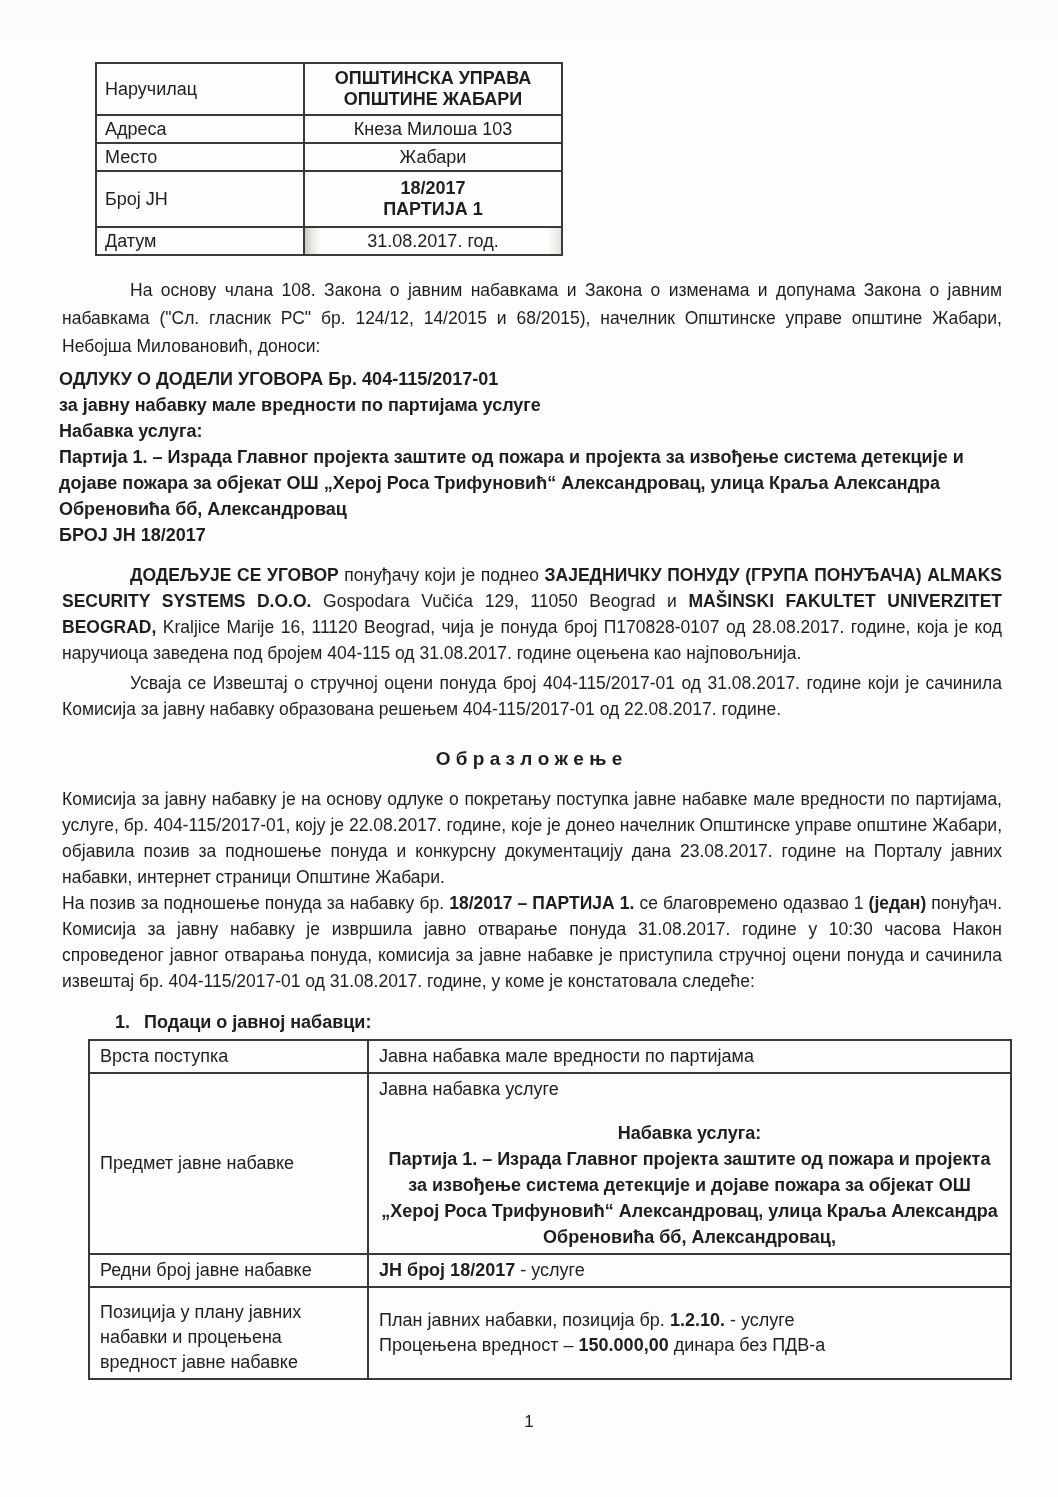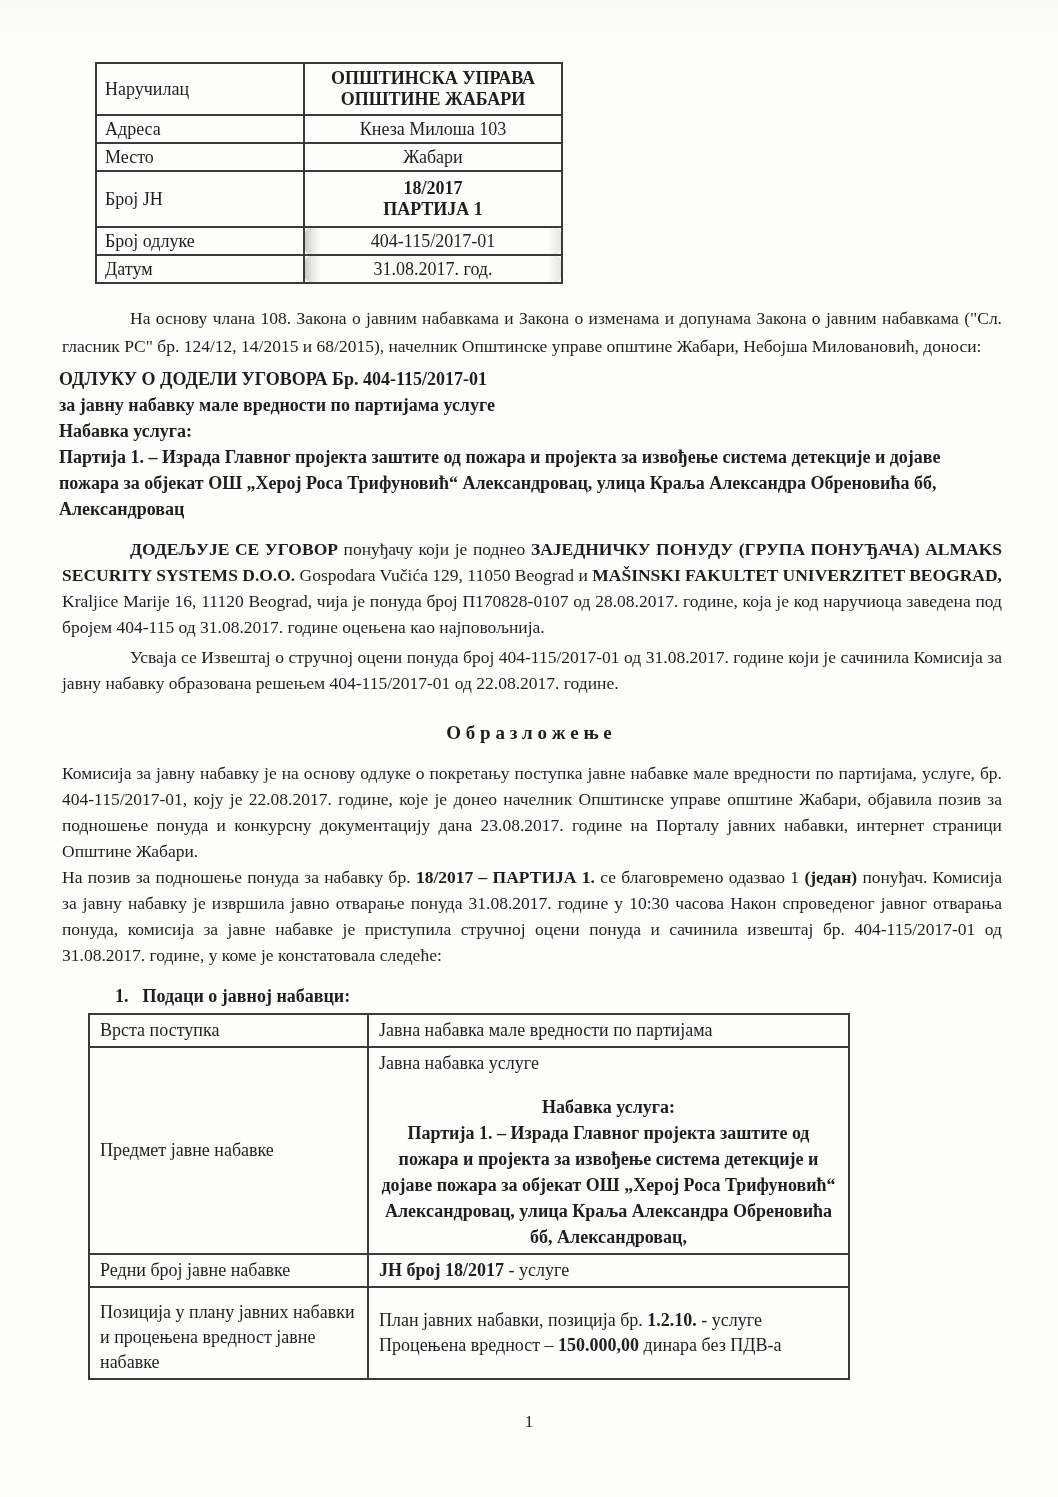--- a/index.html
+++ b/index.html
@@ -3,41 +3,41 @@
 <meta charset="utf-8">
 <style>
   html, body { margin: 0; padding: 0; }
   body { background: #e8e8e6; }
   .page {
     position: relative;
     width: 1058px;
     height: 1497px;
     margin: 0 auto;
     background: linear-gradient(180deg, #fafaf8 0%, #fdfdfc 3%, #fdfdfc 100%);
-    font-family: Liberation Serif, serif;
+    font-family: Liberation Sans, sans-serif;
     color: #1e1e1e;
     overflow: hidden;
   }
   
   table.t1 {
     margin: 62px 0 0 95px;
     border-collapse: collapse;
     width: 468px;
     table-layout: fixed;
     font-size: 18px;
   }
   table.t1 td {
     border: 2px solid #3a3a3a;
     padding: 2px 8px;
     vertical-align: middle;
   }
   table.t1 td.lbl { width: 190px; text-align: left; }
   table.t1 td.val { text-align: center; }
   .r1 td { height: 46px; }
-  .r2 td, .r3 td, .r5 td, .r6 td { height: 22px; border-radius: 9px; }
+  .r2 td, .r3 td, .r5 td, .r6 td { height: 22px; }
   .r4 td { height: 50px; }
   .bold { font-weight: bold; }
   td.shade {
     background: linear-gradient(90deg, #c9c9c5 0px, #e7e7e3 7px, #fdfdfb 16px,
                                 #fdfdfb calc(100% - 13px), #e4e4e0 100%);
   }
   
   .para {
     margin: 0 56px 0 62px;
     font-size: 17.5px;
@@ -69,21 +69,21 @@
   .sec1 {
     margin: 18px 0 0 115px;
     font-weight: bold;
     font-size: 18px;
   }
   .sec-gap { display: inline-block; width: 14px; }
   
   table.t2 {
     margin: 6px 0 0 88px;
     border-collapse: collapse;
-    width: 762px;
+    width: 924px;
     table-layout: fixed;
     font-size: 18px;
   }
   table.t2 td {
     border: 2px solid #3a3a3a;
     padding: 3px 10px;
     vertical-align: middle;
     text-align: left;
     line-height: 25px;
   }
@@ -124,38 +124,35 @@
       <td class="lbl">Место</td>
       <td class="val">Жабари</td>
     </tr>
     <tr class="r4">
       <td class="lbl">Број ЈН</td>
       <td class="val bold">
             <div>18/2017</div>
             <div>ПАРТИЈА 1</div>
           </td>
     </tr>
-    <tr class="r5">
-      <td class="lbl">Број одлуке</td>
-      <td class="val shade">404-115/2017-01</td>
-    </tr>
     <tr class="r6">
       <td class="lbl">Датум</td>
       <td class="val shade">31.08.2017. год.</td>
     </tr>
   </tbody>
     </table>
 
   <p class="para intro indent">На основу члана 108. Закона о јавним набавкама и Закона о изменама и допунама Закона о јавним набавкама ("Сл. гласник РС" бр. 124/12, 14/2015 и 68/2015), начелник Општинске управе општине Жабари, Небојша Миловановић, доноси:</p>
 
   <div class="heading">
     <div>ОДЛУКУ  О ДОДЕЛИ УГОВОРА Бр. 404-115/2017-01</div>
     <div>за јавну набавку мале вредности по партијама услуге</div>
     <div>Набавка услуга:</div>
     <div>Партија 1. – Израда Главног пројекта заштите од пожара и пројекта за извођење система детекције и дојаве пожара за објекат ОШ „Херој Роса Трифуновић“ Александровац, улица Краља Александра Обреновића бб, Александровац</div>
+    <div>БРОЈ ЈН 18/2017</div>
   </div>
 
   <p class="para award indent"><span class="b">ДОДЕЉУЈЕ СЕ УГОВОР</span><span> понуђачу који је поднео </span><span class="b">ЗАЈЕДНИЧКУ ПОНУДУ (ГРУПА ПОНУЂАЧА) ALMAKS SECURITY SYSTEMS D.O.O.</span><span> Gospodara Vučića 129, 11050 Beograd и </span><span class="b">MAŠINSKI FAKULTET UNIVERZITET BEOGRAD,</span><span> Kraljice Marije 16, 11120 Beograd, чија је понуда број П170828-0107 од 28.08.2017. године, која је код наручиоца заведена под бројем 404-115 од 31.08.2017. године оцењена као најповољнија.</span></p>
 
   <p class="para usvaja indent">Усваја се Извештај о стручној оцени понуда број 404-115/2017-01 од 31.08.2017. године који је сачинила Комисија за јавну набавку образована решењем 404-115/2017-01 од 22.08.2017. године.</p>
 
   <div class="obraz">О б р а з л о ж е њ е</div>
 
   <p class="para komisija">Комисија за јавну набавку је на основу одлуке о покретању поступка јавне набавке мале вредности по партијама, услуге, бр. 404-115/2017-01, коју је 22.08.2017. године, које је донео начелник Општинске управе општине Жабари, објавила позив за подношење понуда и конкурсну документацију дана 23.08.2017. године на Порталу јавних набавки, интернет страници Општине Жабари.</p>
 

